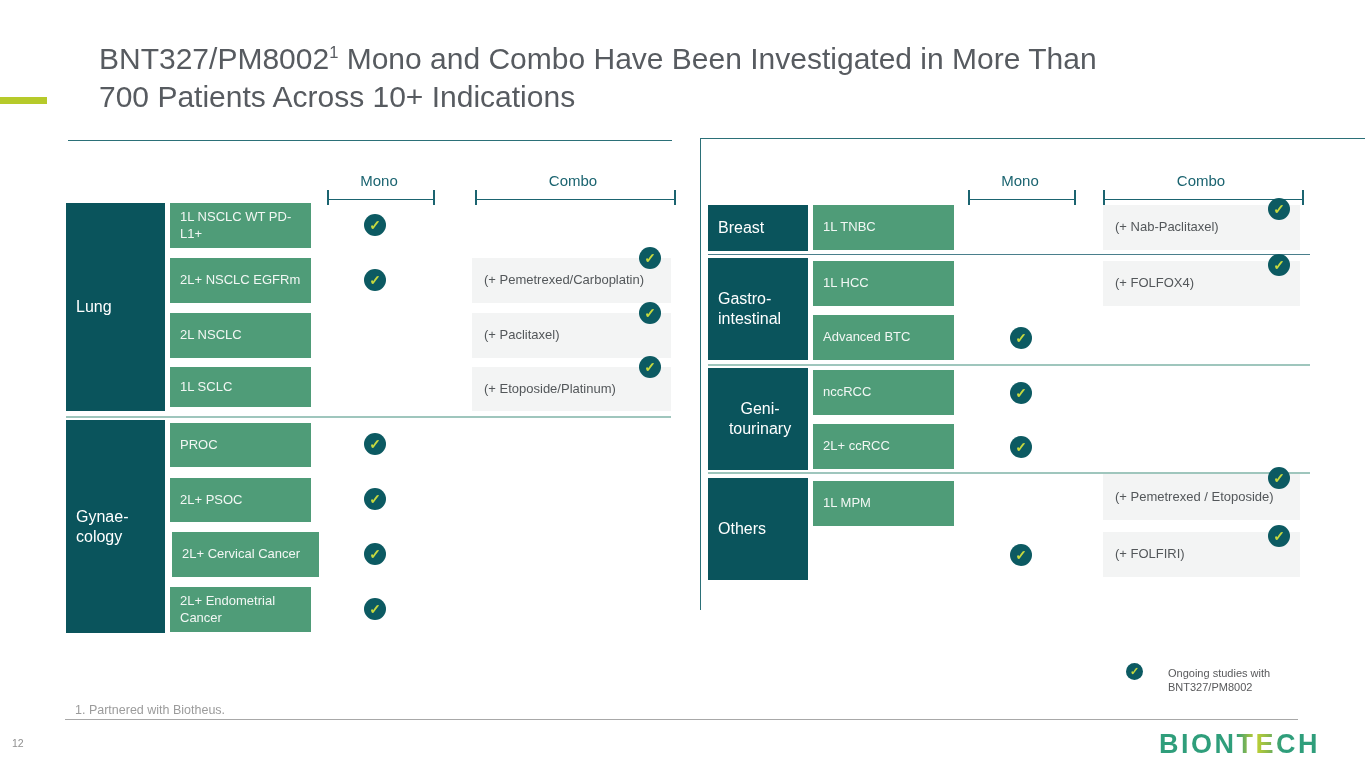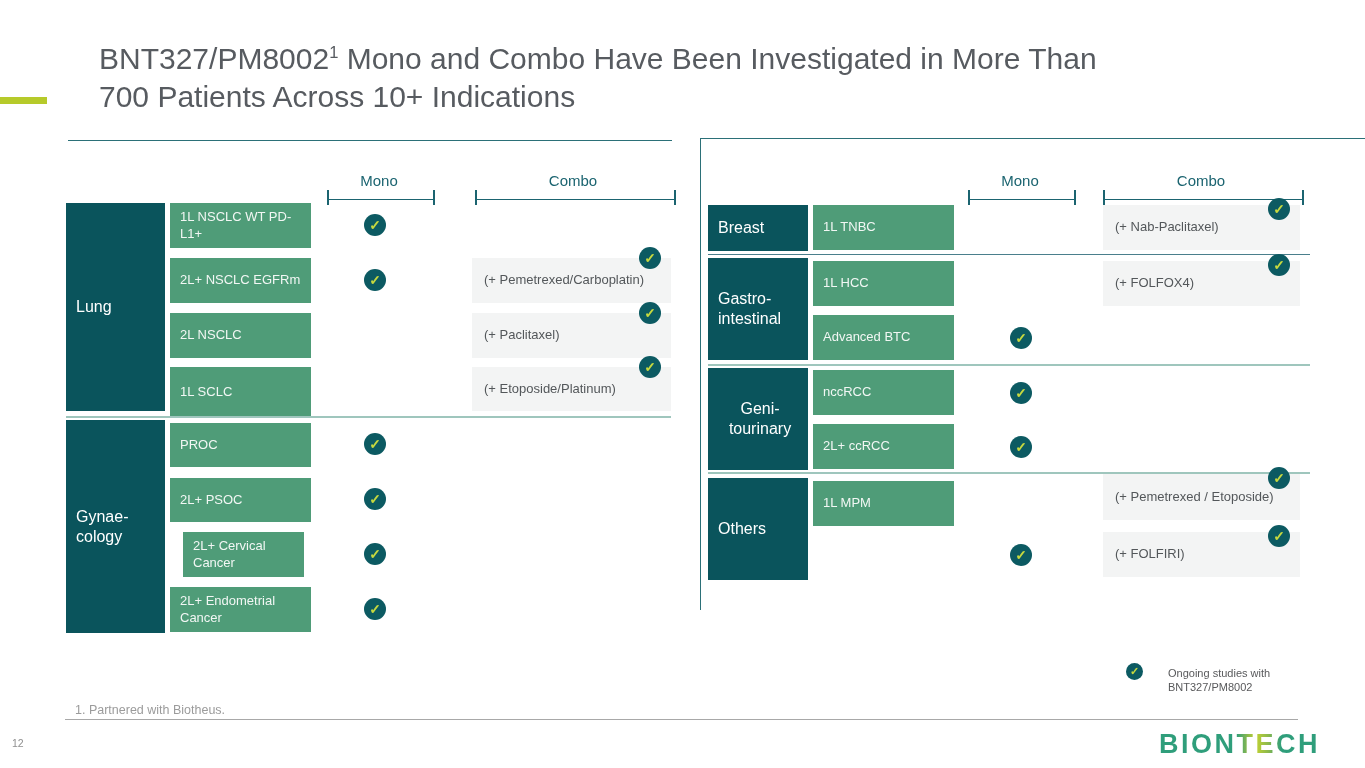--- a/index.html
+++ b/index.html
@@ -73,27 +73,27 @@
   <div class="bracket" style="left:327px;top:190px;width:104px;"></div>
   <div class="col-label" style="left:518px;top:172px;">Combo</div>
   <div class="bracket" style="left:475px;top:190px;width:197px;"></div>
 
   <div class="cat-cell" style="left:66px;top:203px;width:99px;height:208px;">Lung</div>
   <div class="cat-cell" style="left:66px;top:420px;width:99px;height:213px;">Gynae-cology</div>
 
   <div class="ind-cell" style="left:170px;top:203px;width:141px;height:45px;">1L NSCLC WT PD-L1+</div>
   <div class="ind-cell" style="left:170px;top:258px;width:141px;height:45px;">2L+ NSCLC EGFRm</div>
   <div class="ind-cell" style="left:170px;top:313px;width:141px;height:45px;">2L NSCLC</div>
-  <div class="ind-cell" style="left:170px;top:367px;width:141px;height:51px;">1L SCLC</div>
+  <div class="ind-cell" style="left:170px;top:367px;width:141px;height:40px;">1L SCLC</div>
 
   <div class="divider" style="left:66px;top:416px;width:605px;"></div>
 
   <div class="ind-cell" style="left:170px;top:423px;width:141px;height:44px;">PROC</div>
   <div class="ind-cell" style="left:170px;top:478px;width:141px;height:44px;">2L+ PSOC</div>
-  <div class="ind-cell" style="left:183px;top:532px;width:121px;height:45px;">2L+ Cervical Cancer</div>
+  <div class="ind-cell" style="left:172px;top:532px;width:147px;height:45px;">2L+ Cervical Cancer</div>
   <div class="ind-cell" style="left:170px;top:587px;width:141px;height:45px;">2L+ Endometrial Cancer</div>
 
   <span class="check mono-check" style="left:375px;top:225px;">✓</span>
   <span class="check mono-check" style="left:375px;top:280px;">✓</span>
   <span class="check mono-check" style="left:375px;top:444px;">✓</span>
   <span class="check mono-check" style="left:375px;top:499px;">✓</span>
   <span class="check mono-check" style="left:375px;top:554px;">✓</span>
   <span class="check mono-check" style="left:375px;top:609px;">✓</span>
 
   <div class="combo-cell" style="left:472px;top:258px;width:199px;height:45px;">

